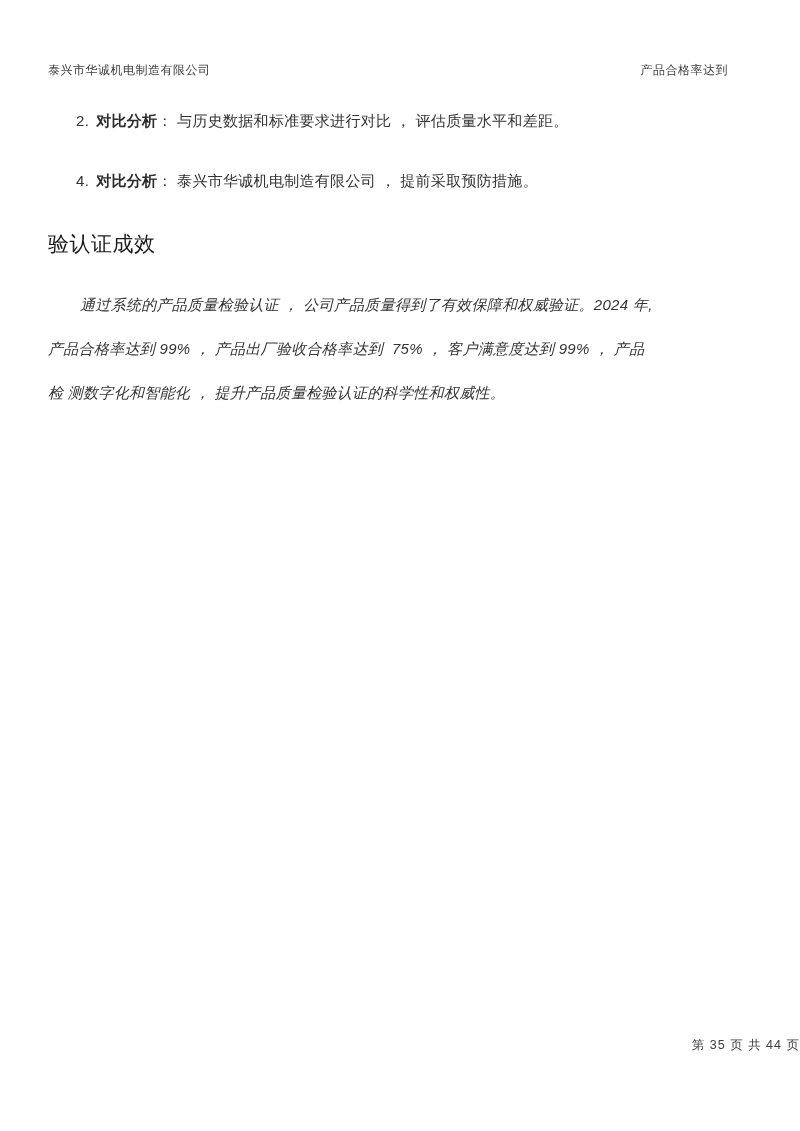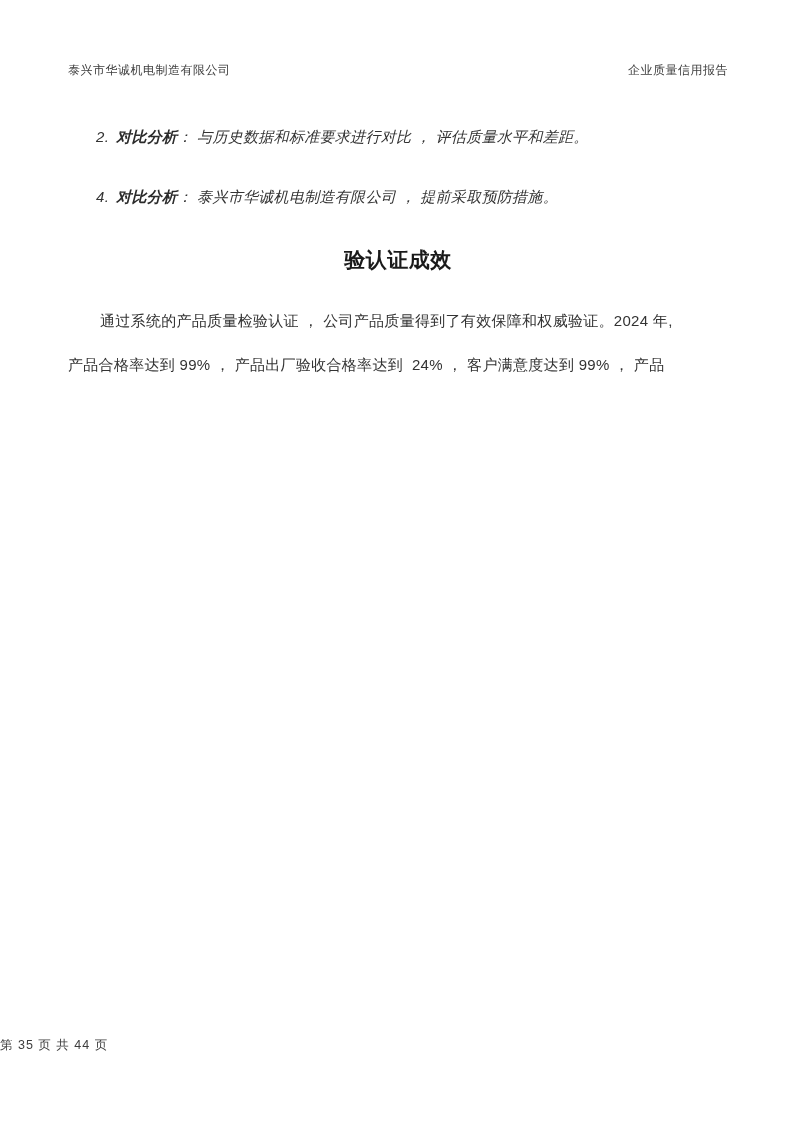--- a/index.html
+++ b/index.html
@@ -7,108 +7,108 @@
     padding: 0;
     background: #ffffff;
   }
   .page {
     position: relative;
     width: 800px;
     height: 1131px;
     margin: 0 auto;
     background: #ffffff;
     box-sizing: border-box;
-    padding: 62px 72px 0 68px;
+    padding: 62px 72px 0 48px;
     font-family: "Liberation Sans", "DejaVu Sans", sans-serif;
     overflow: hidden;
   }
   .doc-header {
     display: flex;
     justify-content: space-between;
     align-items: flex-start;
     font-size: 12px;
     color: #3d3d3d;
     letter-spacing: 0.5px;
   }
   .analysis-list {
-    margin-top: 48px;
-    font-style: italic;
+    margin-top: 32px;
   }
   .list-item {
     padding-left: 28px;
     font-size: 15px;
     color: #333333;
     line-height: 19px;
     margin-bottom: 41px;
     white-space: pre-wrap;
     letter-spacing: 0.3px;
   }
   .list-item .num {
     margin-right: 7px;
   }
   .list-item .label {
     font-weight: bold;
     color: #2b2b2b;
   }
   .section-heading {
     font-size: 21px;
     line-height: 26px;
-    font-weight: bold;
+    font-weight: normal;
     color: #1a1a1a;
     margin: 37px 0 0 0;
     letter-spacing: 0.5px;
-    text-align: center;
   }
   .body-text {
     margin-top: 26px;
     font-size: 15px;
     color: #333333;
     line-height: 44px;
     letter-spacing: 0.3px;
   }
   .body-line {
     white-space: pre-wrap;
+    font-style: italic;
   }
   .indent {
     text-indent: 32px;
   }
   .doc-footer {
     position: absolute;
     top: 1037px;
     left: 0;
     width: 100%;
-    text-align: left;
+    text-align: right;
     font-size: 12.5px;
     color: #3d3d3d;
     letter-spacing: 1px;
   }
 </style>
 </head>
 <body>
 
 <div class="page">
 
   <div class="doc-header">
     <span>泰兴市华诚机电制造有限公司</span>
-    <span>企业质量信用报告</span>
+    <span>产品合格率达到</span>
   </div>
 
   <div class="analysis-list">
     <div class="list-item"><span class="num">2.</span><span class="label">对比分析</span><span class="item-text">： 与历史数据和标准要求进行对比 ， 评估质量水平和差距。</span></div>
     <div class="list-item"><span class="num">4.</span><span class="label">对比分析</span><span class="item-text">： 泰兴市华诚机电制造有限公司 ， 提前采取预防措施。</span></div>
   </div>
 
   <h1 class="section-heading">验认证成效</h1>
 
   <div class="body-text">
     <div class="paragraph">
       <div class="body-line indent">通过系统的产品质量检验认证 ， 公司产品质量得到了有效保障和权威验证。2024 年,</div>
-      <div class="body-line">产品合格率达到 99% ， 产品出厂验收合格率达到  24% ， 客户满意度达到 99% ， 产品</div>
+      <div class="body-line">产品合格率达到 99% ， 产品出厂验收合格率达到  75% ， 客户满意度达到 99% ， 产品</div>
     </div>
     <div class="paragraph">
+      <div class="body-line">检 测数字化和智能化 ， 提升产品质量检验认证的科学性和权威性。</div>
     </div>
   </div>
 
   <div class="doc-footer">
     <span>第 35 页 共 44 页</span>
   </div>
 
 </div>
 
 </body></html>

